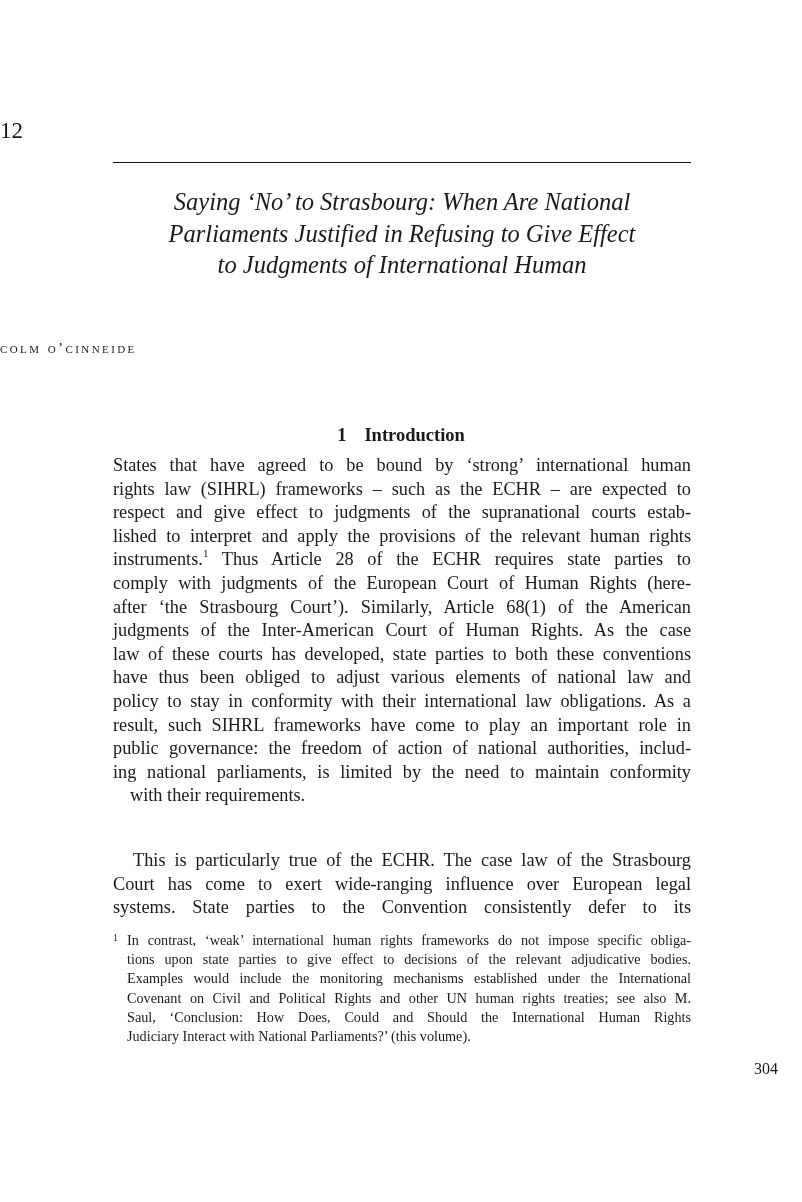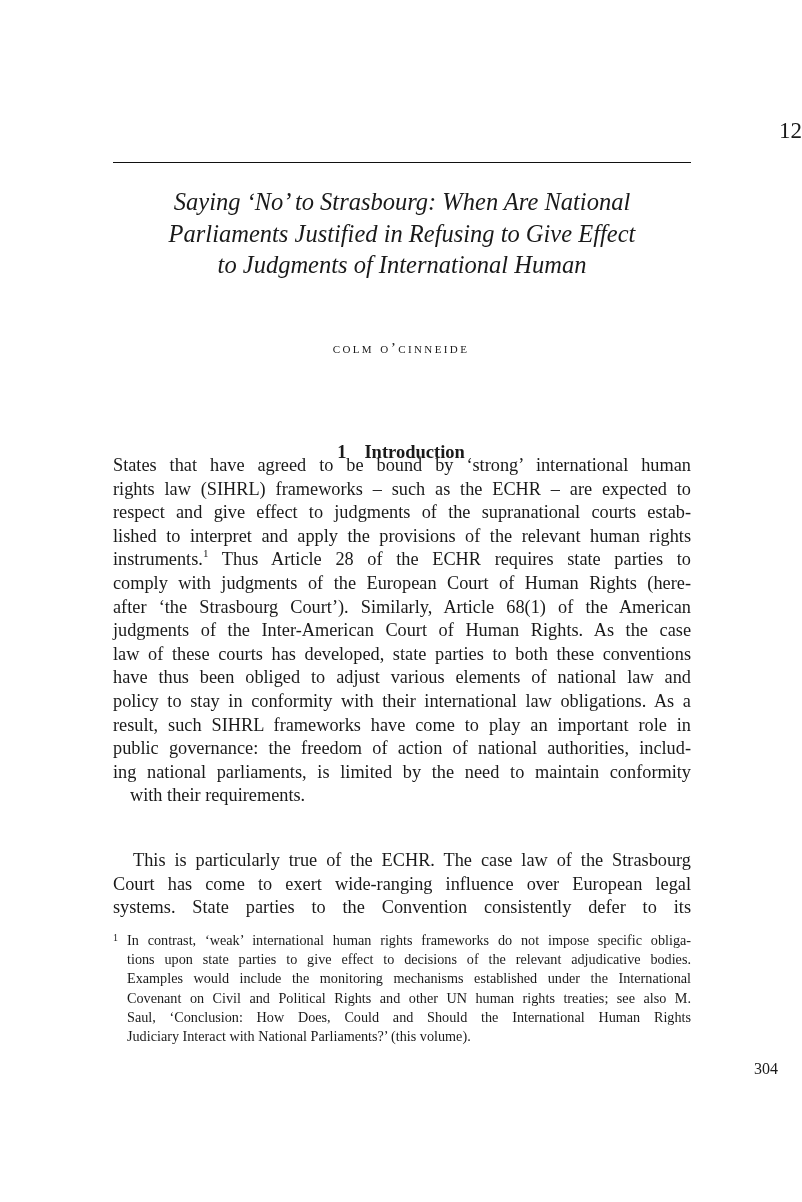--- a/index.html
+++ b/index.html
@@ -3,38 +3,38 @@
 <meta charset="utf-8">
 <style>
   html, body { margin: 0; padding: 0; background: #ffffff; }
   body {
     width: 802px; height: 1202px; position: relative; overflow: hidden;
     font-family: "Liberation Serif", "DejaVu Serif", serif;
     color: #1a1a1a;
   }
   .chapter-number {
     position: absolute; top: 117px; left: 0; width: 802px;
-    text-align: right; font-size: 23px; line-height: 28px;
+    text-align: left; font-size: 23px; line-height: 28px;
   }
   .rule {
     position: absolute; top: 162px; left: 113px; width: 578px;
     height: 0; border-top: 1.3px solid #111;
   }
   .chapter-title {
     position: absolute; top: 186px; left: 113px; width: 578px;
     text-align: center; font-size: 24.5px; line-height: 31.5px; font-style: italic;
   }
   .chapter-title div { white-space: nowrap; }
   .author {
     position: absolute; top: 336px; left: 0; width: 802px;
-    text-align: center; font-size: 15.5px; letter-spacing: 2.4px;
+    font-size: 15.5px; letter-spacing: 2.4px;
     font-variant: small-caps; text-transform: lowercase; line-height: 24px;
   }
   .section-heading {
-    position: absolute; top: 440px; left: 0; width: 802px;
+    position: absolute; top: 423px; left: 0; width: 802px;
     text-align: center; font-weight: bold; font-size: 18.5px; line-height: 24px;
   }
   .section-heading .num { margin-right: 18px; }
   .body-text {
     position: absolute; top: 454px; left: 113px; width: 578px;
     font-size: 18.3px; line-height: 23.6px;
   }
   .line { display: block; text-align: justify; text-align-last: justify; white-space: nowrap; height: 23.6px; }
   .line.last { text-align-last: left; margin-left: 17px; }
   .line.indent { text-indent: 20px; margin-top: 41px; }

